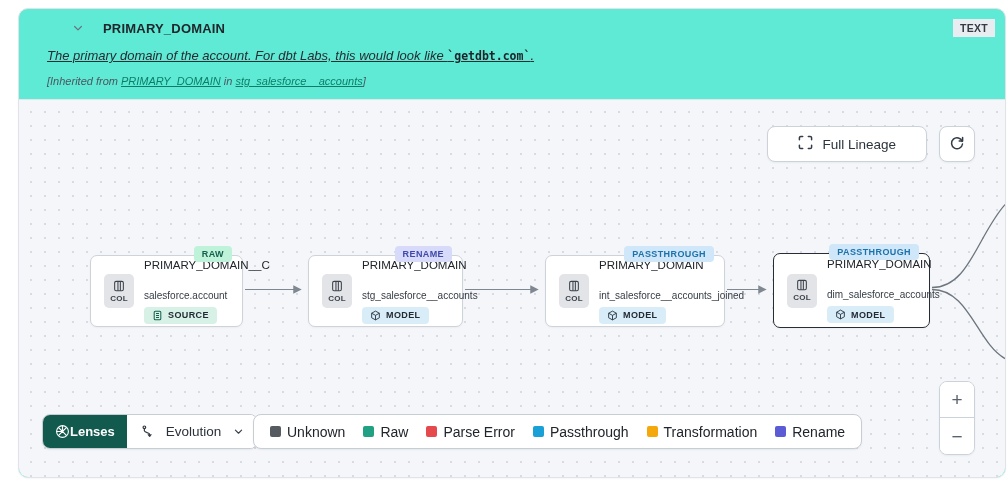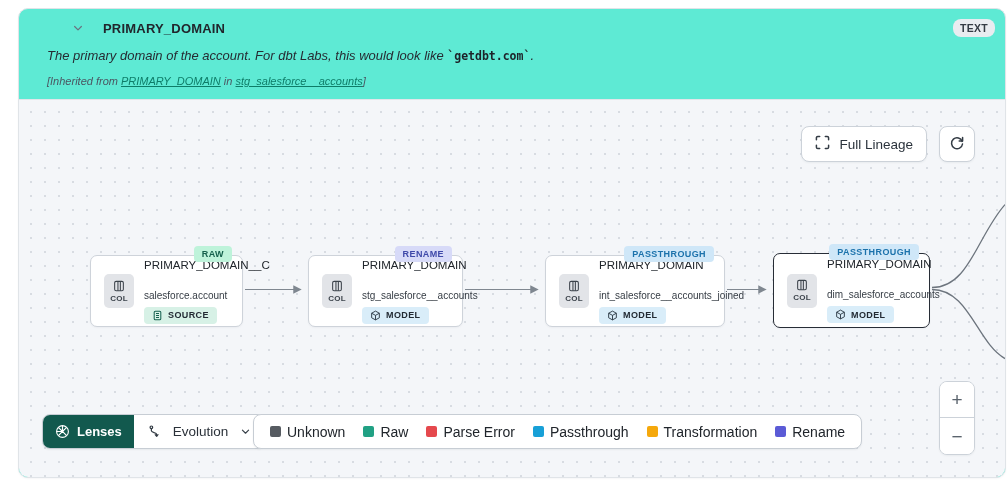--- a/index.html
+++ b/index.html
@@ -11,39 +11,39 @@
     box-shadow:0 1px 2px rgba(20,30,40,.04); overflow:hidden;
     display:flex; flex-direction:column;
   }
 
   
   .hdr { padding:10px 10px 10px 16px; flex:0 0 auto; }
   .hdr-row { display:flex; align-items:center; }
   .chev-btn { margin-left:34px; width:18px; height:18px; display:flex; align-items:center; justify-content:center; cursor:pointer; background:none; border:none; }
   .hdr-title { margin-left:16px; font-size:13px; font-weight:700; color:#21262c; letter-spacing:.2px; }
   .hdr-spacer { flex:1; }
-  .type-badge { background:#e9ecf0; color:#343b44; font-size:10.5px; font-weight:600; padding:3px 7px; border-radius:8px; letter-spacing:.3px; }
-  .desc { margin:11px 0 12px 12px; font-style:italic; font-size:13px; color:#262c33; }
+  .type-badge { background:#e9ecf0; color:#343b44; font-size:10.5px; font-weight:600; padding:3px 7px; border-radius:0; letter-spacing:.3px; }
+  .desc { margin:11px 0 12px 12px; font-style:italic; font-size:13px; color:#262c33;text-decoration:underline; }
   .desc code { font-style:normal; font-weight:bold; font-family:"DejaVu Sans Mono",monospace; font-size:11.5px; color:#1d2329; }
   .inherited { margin:10px 0 2px 12px; font-style:italic; font-size:11px; color:#4c5662; }
   .inherited a { color:#0e7d68; text-decoration:underline; cursor:pointer; }
 
   
   .canvas {
     position:relative; flex:1; border-top:1px solid #e3e6ea;
     background-color:#f4f6f9;
     background-image:radial-gradient(circle, #d8dce2 1px, rgba(0,0,0,0) 1.2px);
     background-size:14px 14px; background-position:5px 5px;
   }
   .edges { position:absolute; left:0; top:0; width:100%; height:100%; pointer-events:none; }
 
   
   .ctl-btn {
     position:absolute; top:26px; height:36px; background:#fff; border:1px solid #ccd2d9;
-    border-radius:8px; display:flex; align-items:center; gap:9px; padding:0 13px;
+    border-radius:8px; display:flex; align-items:center; gap:9px; padding:0 30px;
     font-size:13.5px; color:#2b333c; cursor:pointer; box-shadow:0 1px 2px rgba(20,30,40,.05);
   }
   .full-lineage { right:78px; }
   .refresh { right:30px; width:36px; justify-content:center; padding:0; }
 
   
   .node {
     position:absolute; height:72px; background:#fff; border:1px solid #ced3da;
     border-radius:7px; display:flex; align-items:center; padding:0 10px 0 13px;
     cursor:pointer; box-shadow:0 1px 2px rgba(20,30,40,.04);
@@ -88,21 +88,21 @@
   }
   .zoom-ctl button:first-child { border-bottom:1px solid #ccd2d9; }
 
   
   .lens-group {
     position:absolute; left:23px; bottom:28px; height:35px; display:flex; align-items:stretch;
     border:1px solid #c7cdd4; border-radius:8px; overflow:hidden; background:#fff;
     box-shadow:0 1px 2px rgba(20,30,40,.06);
   }
   .lenses-btn {
-    display:flex; align-items:center; gap:7px; background:#12594e; color:#fff;
+    display:flex; align-items:center; background:#12594e; color:#fff;
     font-size:13px; font-weight:700; padding:0 12px; border:none; cursor:pointer;
   }
   .lens-select {
     display:flex; align-items:center; gap:12px; background:#fff; color:#2b323a;
     font-size:13.5px; padding:0 13px; border:none; cursor:pointer;
   }
   .legend-box {
     position:absolute; left:234px; bottom:28px; height:35px; display:flex; align-items:center;
     gap:18px; background:#fff; border:1px solid #c7cdd4; border-radius:8px; padding:0 16px;
     box-shadow:0 1px 2px rgba(20,30,40,.06);

